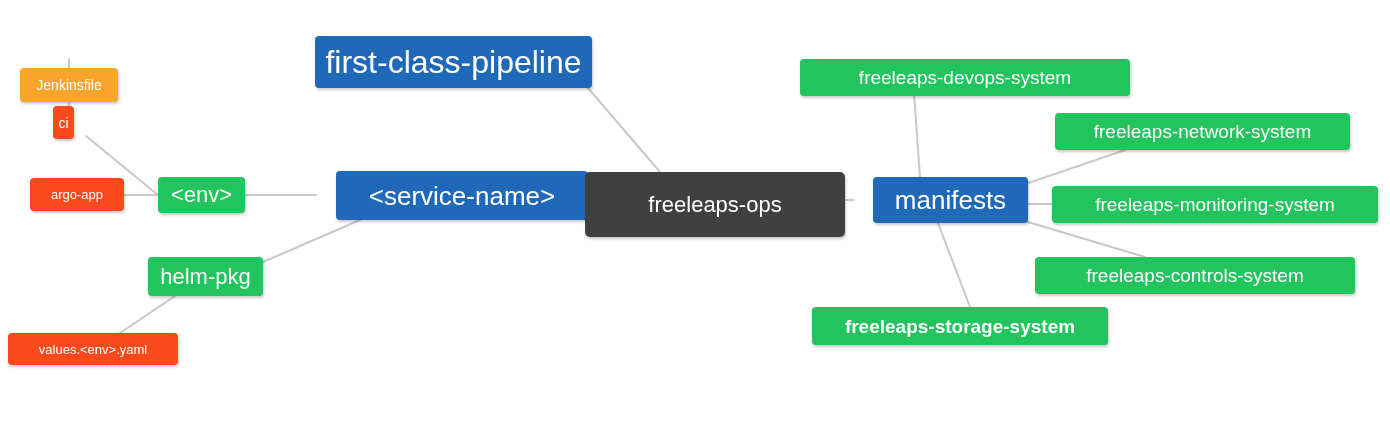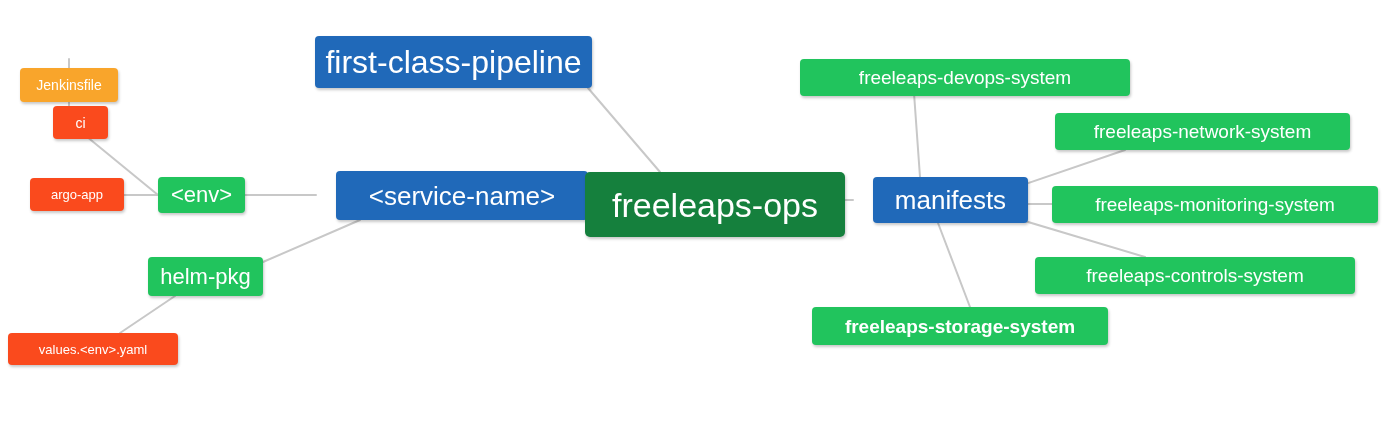--- a/index.html
+++ b/index.html
@@ -32,22 +32,22 @@
     justify-content: center;
     box-sizing: border-box;
     border-radius: 4px;
     color: #ffffff;
     white-space: nowrap;
     line-height: 1;
     box-shadow: 1px 2px 3px rgba(0,0,0,0.22);
     user-select: none;
   }
   .node.root {
-    background: #15803d;
-    font-size: 34px;
+    background: #404040;
+    font-size: 22px;
     border-radius: 5px;
   }
   .node.blue   { background: #2069b9; }
   .node.green  { background: #21c45d; }
   .node.orange { background: #f9a52b; margin-top: 43px; }
   .node.red    { background: #fa4a1d; }
 
   .sz-xl { font-size: 32px; }
   .sz-lg { font-size: 26px; margin-left: 20px; }
   .sz-md { font-size: 22px; }
@@ -72,21 +72,21 @@
       <line x1="920" y1="177" x2="912" y2="65" stroke="#c8c8c8" stroke-width="2" stroke-linecap="round"></line>
       <line x1="1008" y1="190" x2="1125" y2="150" stroke="#c8c8c8" stroke-width="2" stroke-linecap="round"></line>
       <line x1="1008" y1="204" x2="1052" y2="204" stroke="#c8c8c8" stroke-width="2" stroke-linecap="round"></line>
       <line x1="1008" y1="216" x2="1145" y2="257" stroke="#c8c8c8" stroke-width="2" stroke-linecap="round"></line>
       <line x1="938" y1="223" x2="970" y2="307" stroke="#c8c8c8" stroke-width="2" stroke-linecap="round"></line>
     </svg>
   <div id="node-layer">
       <div class="node orange sz-xxs" style="left: 20px; top: 25px; width: 98px; height: 34px;">
         <span>Jenkinsfile</span>
       </div>
-      <div class="node red sz-xxs" style="left: 53px; top: 106px; width: 55px; height: 33px;">
+      <div class="node red sz-xxs" style="left: 53px; top: 106px; width: 21px; height: 33px;">
         <span>ci</span>
       </div>
       <div class="node red sz-xs" style="left: 30px; top: 178px; width: 94px; height: 33px;">
         <span>argo-app</span>
       </div>
       <div class="node green sz-md" style="left: 158px; top: 177px; width: 87px; height: 36px;">
         <span>&lt;env&gt;</span>
       </div>
       <div class="node green sz-md" style="left: 148px; top: 257px; width: 115px; height: 39px;">
         <span>helm-pkg</span>

